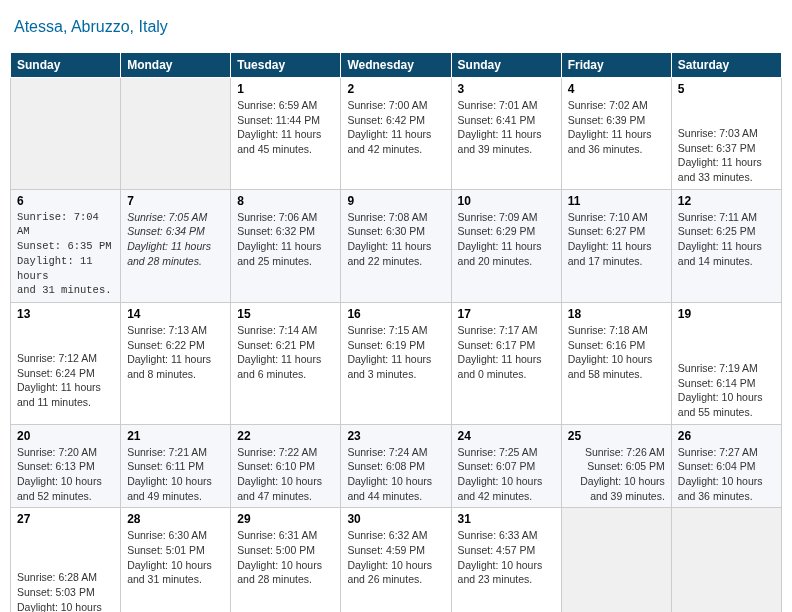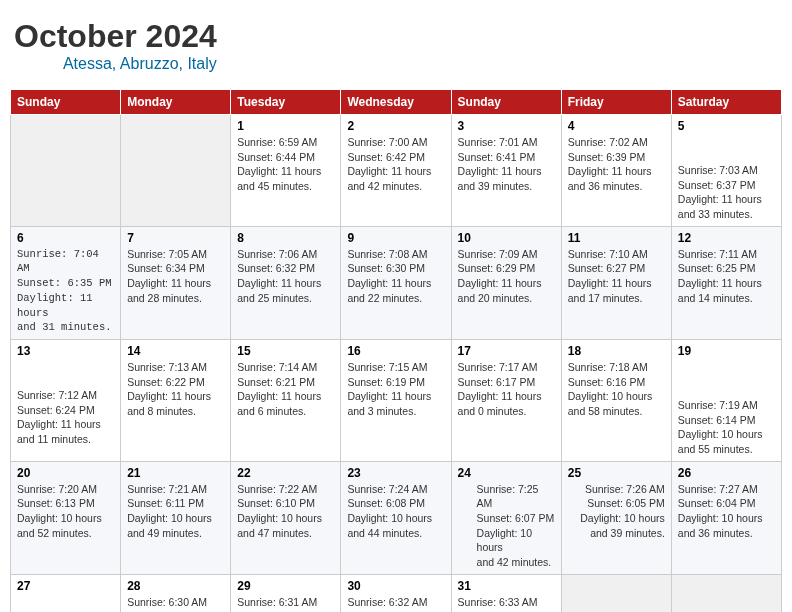--- a/index.html
+++ b/index.html
@@ -41,21 +41,21 @@
     .location-title {
       font-size: 16px;
       color: #0369a1;
     }
     .calendar {
       width: 100%;
       border-collapse: collapse;
       font-size: 11px;
     }
     .calendar th {
-      background: #b91c1c;
+      background: #0c4a6e;
       color: #fff;
       text-align: left;
       padding: 5px 6px;
       font-size: 12px;
       border: 1px solid #fff;
     }
     .calendar td {
       vertical-align: top;
       padding: 4px 6px;
       border: 1px solid #ccc;
@@ -82,21 +82,20 @@
     }
     .calendar tr:nth-child(even) td.empty-cell {
       background: #e8e8e8 !important;
     }
   </style>
 </head>
 <body>
 
 <div class="header">
   <div class="title-area">
-    <div class="month-title">October 2024</div>
     <div class="location-title">Atessa, Abruzzo, Italy</div>
   </div>
 </div>
 
 <table class="calendar">
   <thead>
     <tr id="weekday-header">
     <th>Sunday</th>
         <th>Monday</th>
         <th>Tuesday</th>
@@ -106,21 +105,21 @@
         <th>Saturday</th>
       </tr>
   </thead>
   <tbody id="calendar-body">
   <tr>
         <td class="empty-cell"></td>
         <td class="empty-cell"></td>
         <td>
           <span class="day-num">1</span>
           <div class="cell-info" style="white-space: pre-line;">Sunrise: 6:59 AM
-Sunset: 6:44 PM
+Sunset: 11:44 PM
 Daylight: 11 hours
 and 45 minutes.</div>
         </td>
         <td>
           <span class="day-num">2</span>
           <div class="cell-info" style="white-space: pre-line;">Sunrise: 7:00 AM
 Sunset: 6:42 PM
 Daylight: 11 hours
 and 42 minutes.</div>
         </td>
@@ -149,21 +148,21 @@
       <tr>
         <td>
           <span class="day-num">6</span>
           <div class="cell-info" style="white-space: pre-line; font-family: Liberation Mono, monospace;">Sunrise: 7:04 AM
 Sunset: 6:35 PM
 Daylight: 11 hours
 and 31 minutes.</div>
         </td>
         <td>
           <span class="day-num">7</span>
-          <div class="cell-info" style="white-space: pre-line;">Sunrise: 7:05 AM
+          <div class="cell-info" style="white-space: pre-line; font-style: italic;">Sunrise: 7:05 AM
 Sunset: 6:34 PM
 Daylight: 11 hours
 and 28 minutes.</div>
         </td>
         <td>
           <span class="day-num">8</span>
           <div class="cell-info" style="white-space: pre-line;">Sunrise: 7:06 AM
 Sunset: 6:32 PM
 Daylight: 11 hours
 and 25 minutes.</div>
@@ -272,21 +271,21 @@
         </td>
         <td>
           <span class="day-num">23</span>
           <div class="cell-info" style="white-space: pre-line;">Sunrise: 7:24 AM
 Sunset: 6:08 PM
 Daylight: 10 hours
 and 44 minutes.</div>
         </td>
         <td>
           <span class="day-num">24</span>
-          <div class="cell-info" style="white-space: pre-line; margin-left: 19px;">Sunrise: 7:25 AM
+          <div class="cell-info" style="white-space: pre-line;">Sunrise: 7:25 AM
 Sunset: 6:07 PM
 Daylight: 10 hours
 and 42 minutes.</div>
         </td>
         <td>
           <span class="day-num">25</span>
           <div class="cell-info" style="white-space: pre-line; text-align: right;">Sunrise: 7:26 AM
 Sunset: 6:05 PM
 Daylight: 10 hours
 and 39 minutes.</div>

